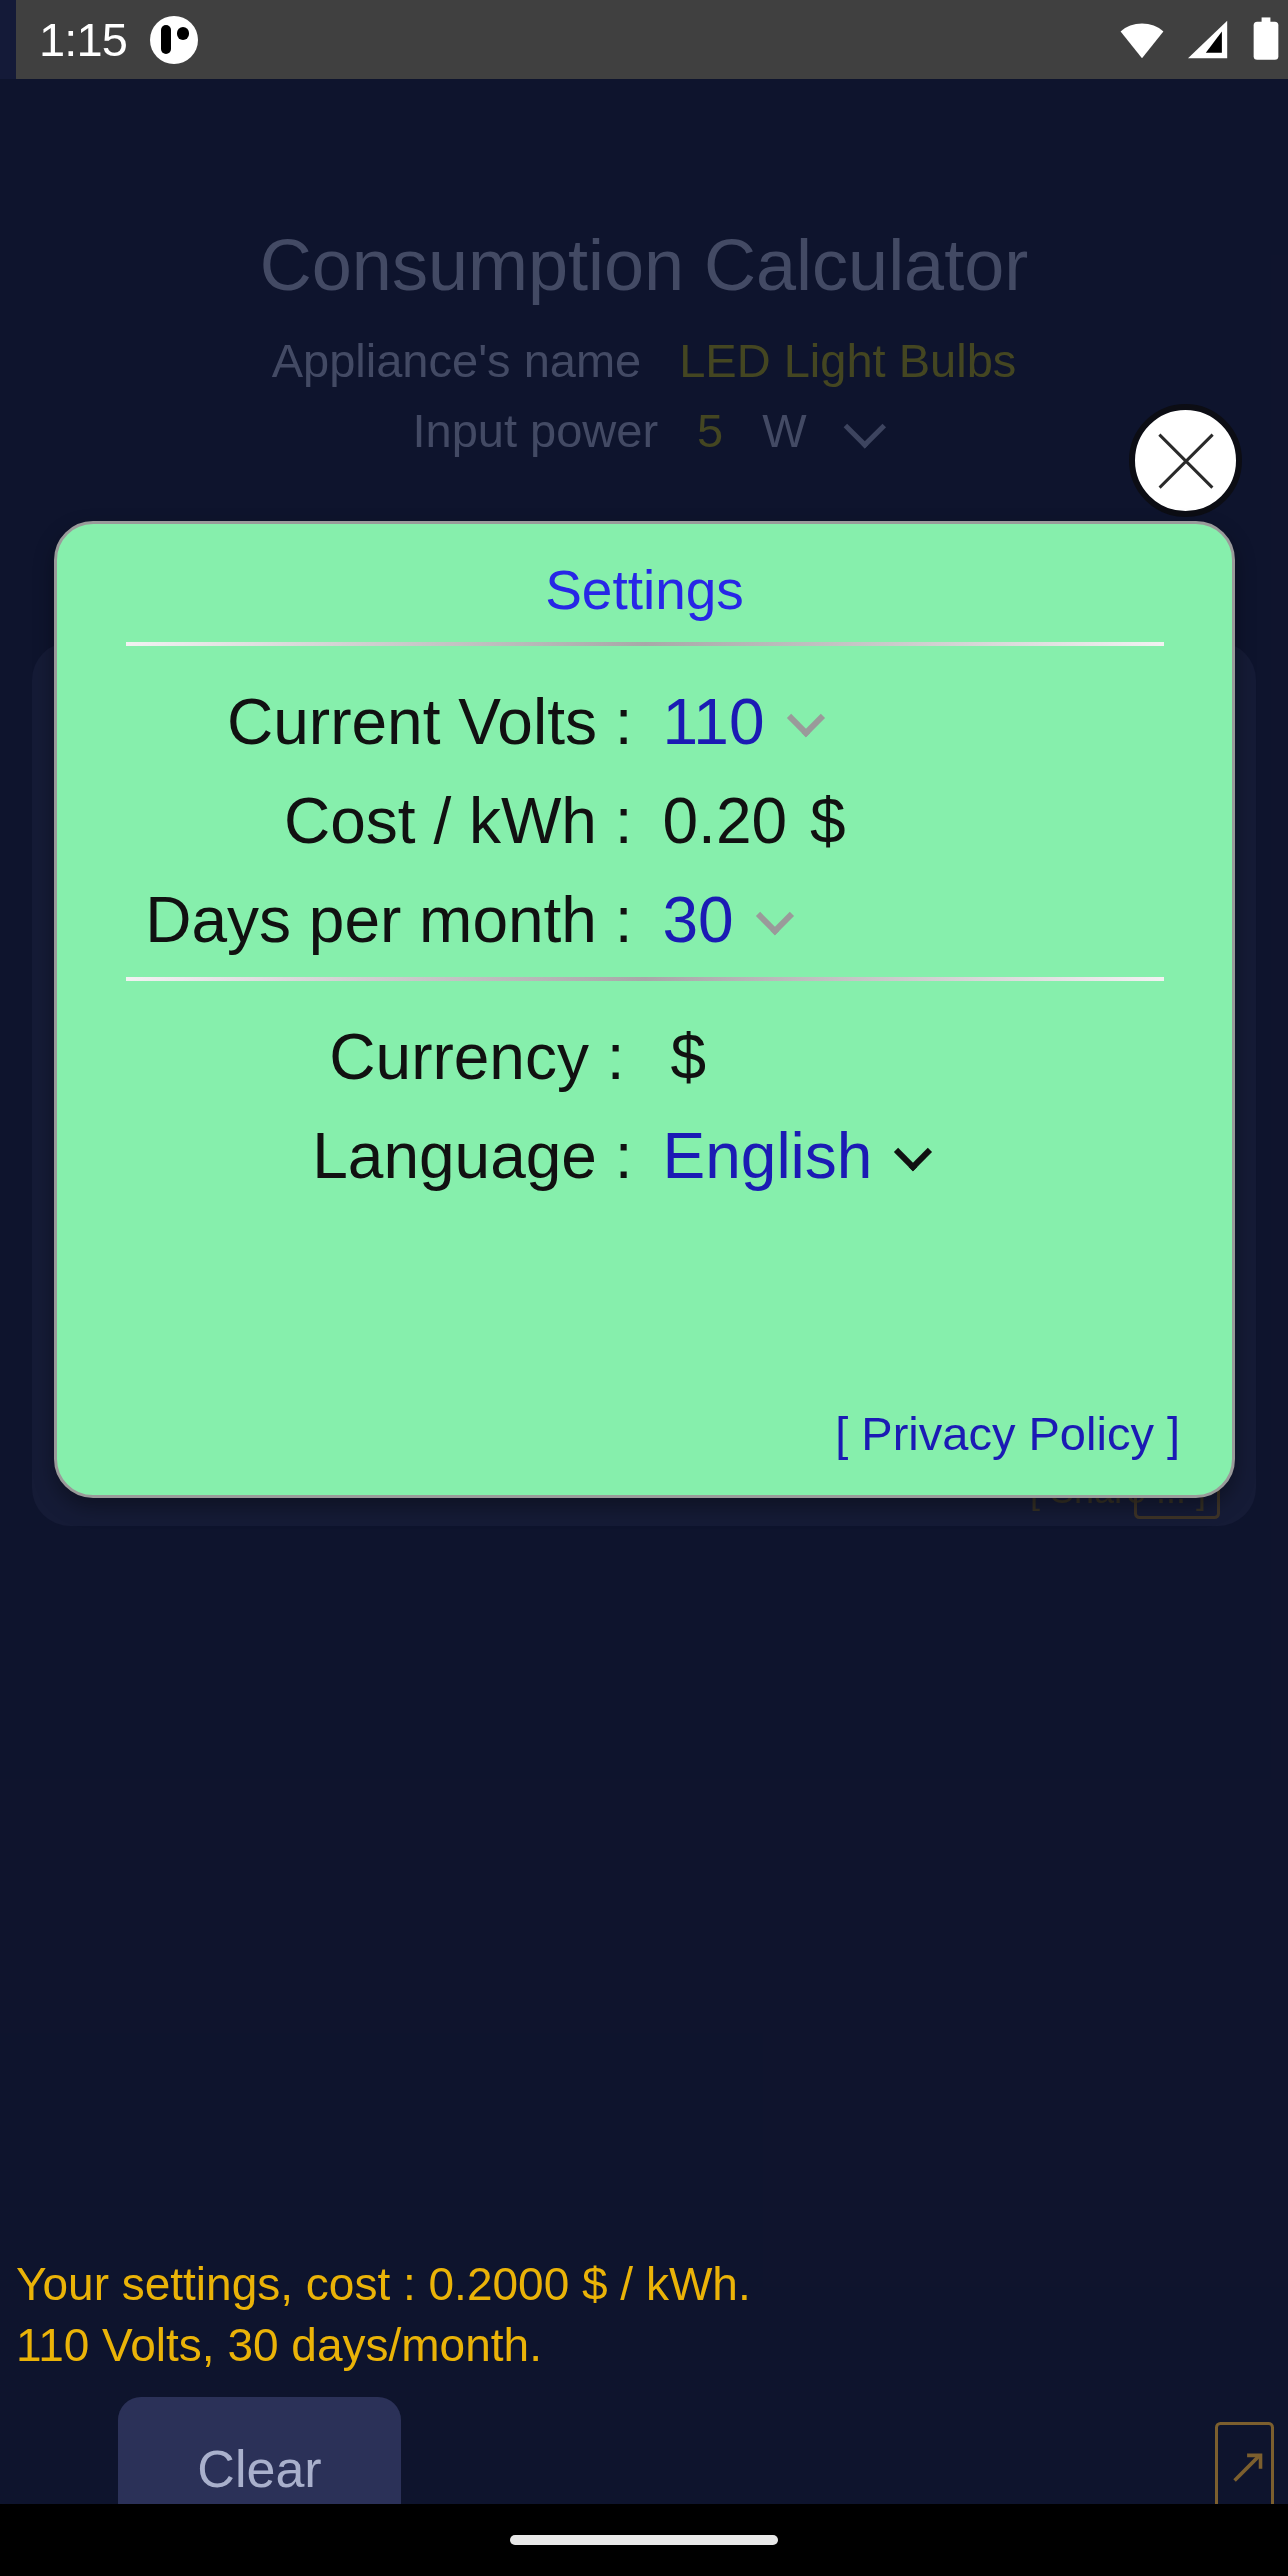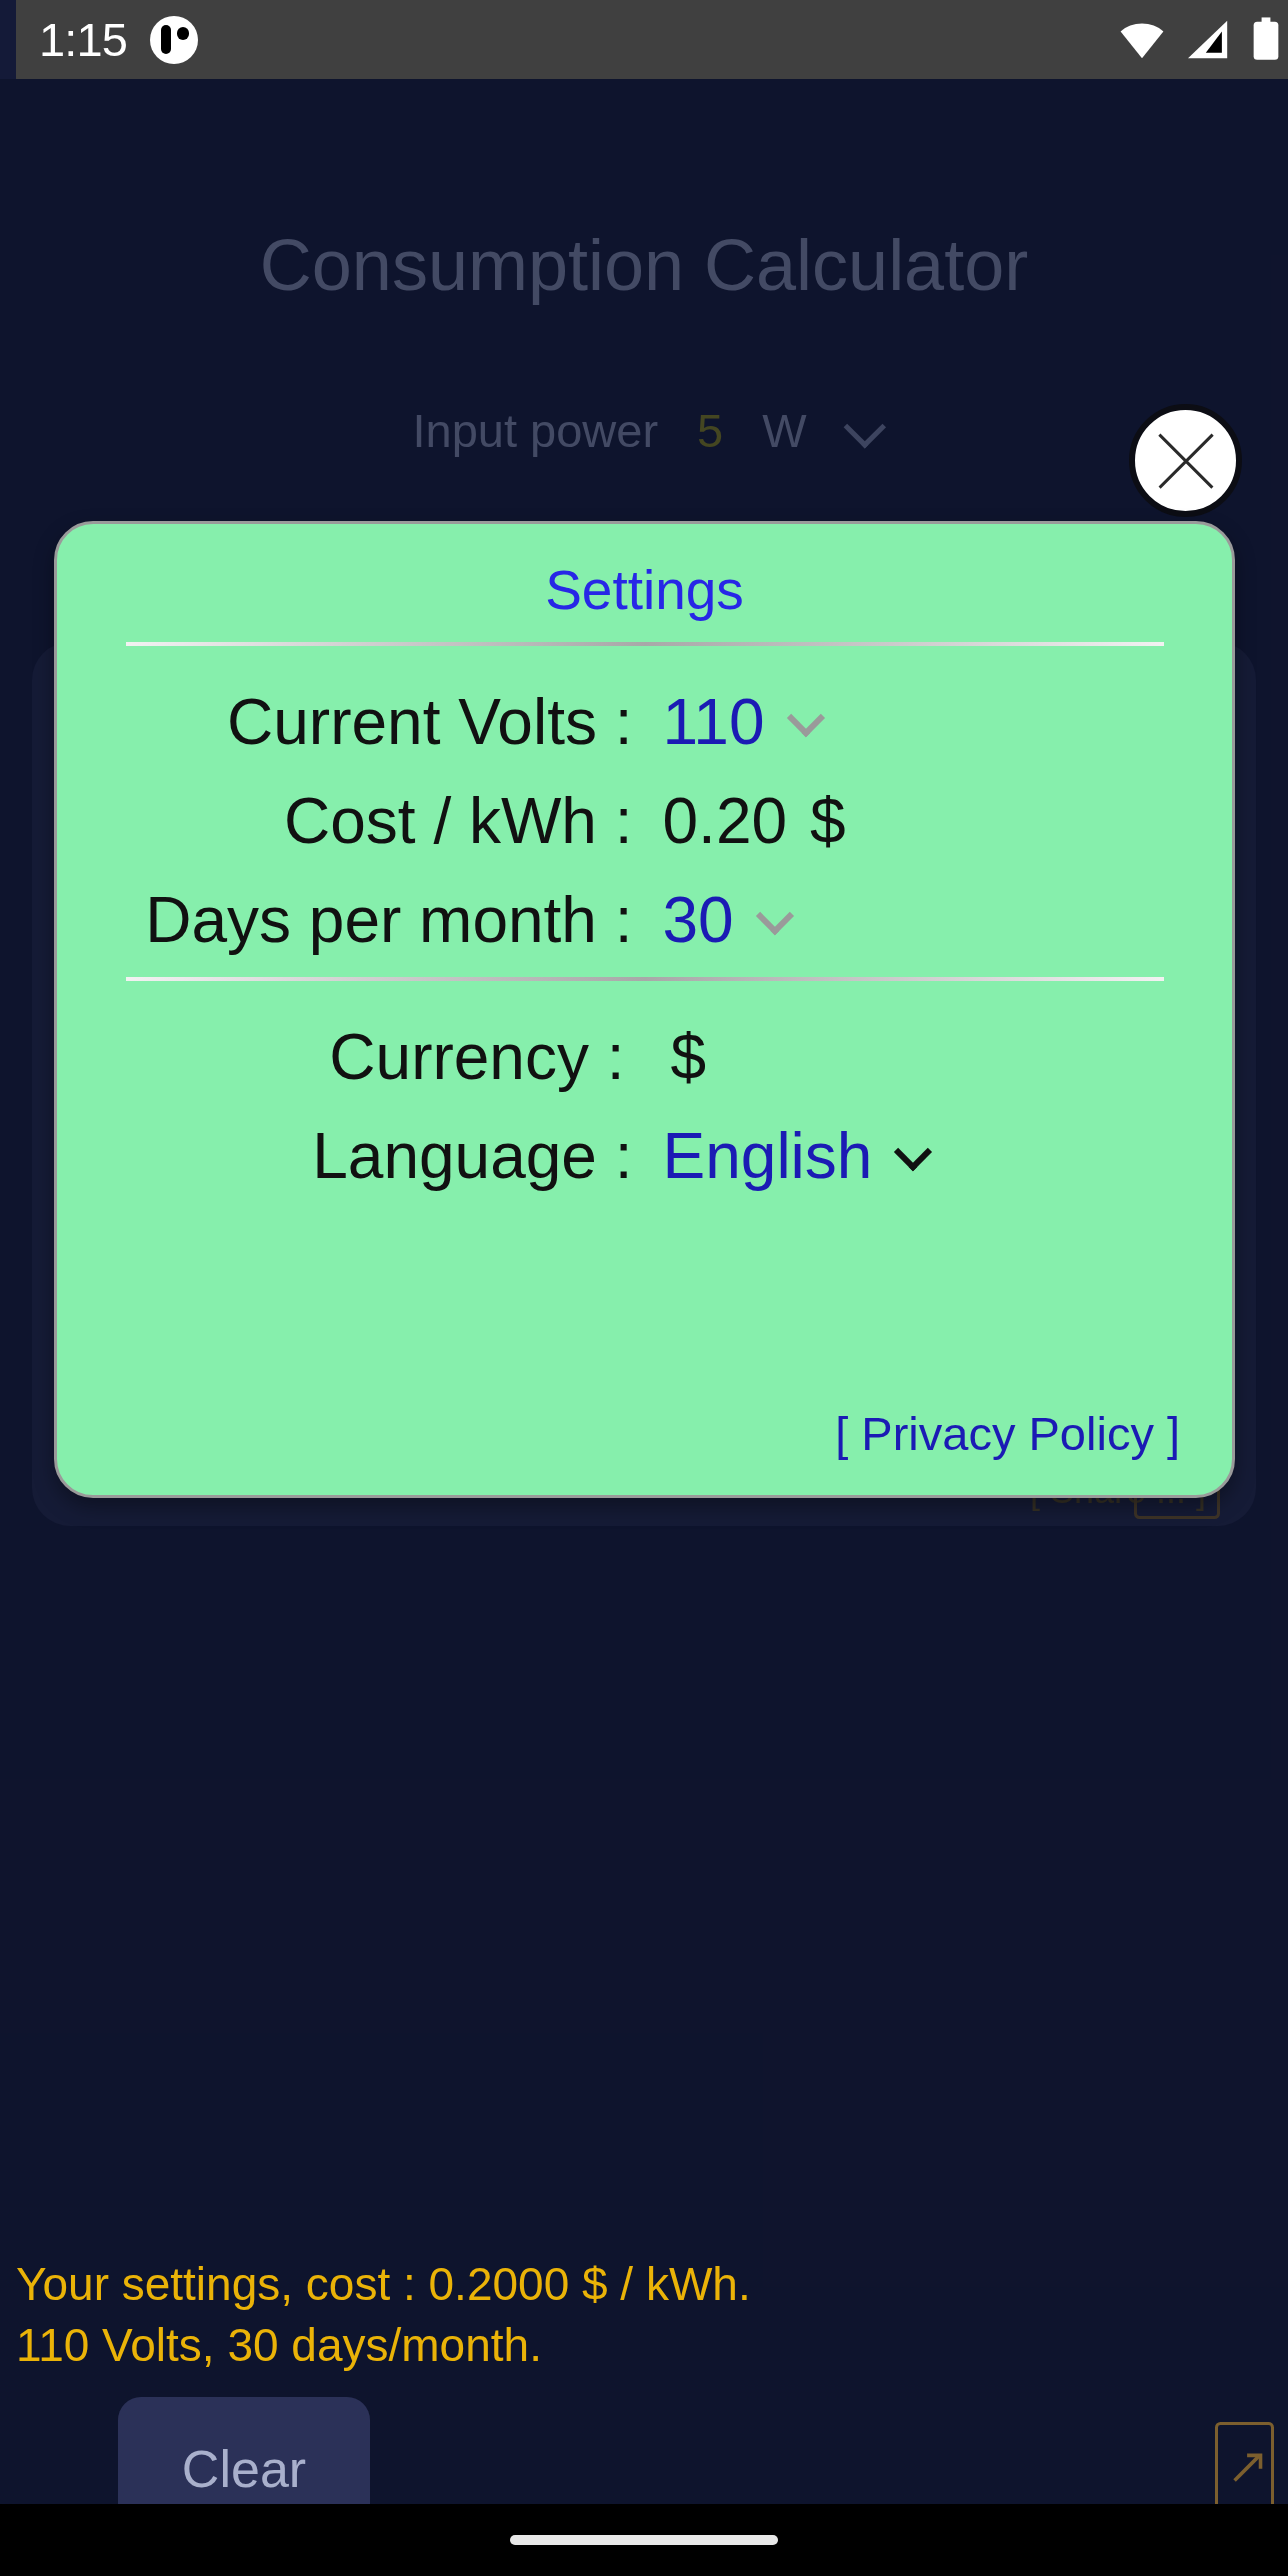--- a/index.html
+++ b/index.html
@@ -228,21 +228,21 @@
   }
   #footer-buttons{
     position:absolute; left:0; top:2397px; width:1288px; height:143px;
   }
   .fbtn{
     position:absolute; top:0; height:143px;
     background:#2b3158; border-radius:23px 23px 0 0;
     display:flex; align-items:center; justify-content:center;
     color:#a9b0cc; font-size:52px;
   }
-  #clear-button{ left:118px; width:252px; }
+  #clear-button{ left:118px; width:283px; }
   #add-to-list-button{ left:839px; width:313px; }
   #share-icon-box{
     position:absolute; left:1215px; top:25px;
     width:59px; height:91px;
     border:3.6px solid #7c5f2e; border-radius:5.4px;
   }
   #share-icon-box .arrow{
     position:absolute; left:12.5px; top:25px; width:34px; height:34px;
   }
 
@@ -274,20 +274,24 @@
         <rect x="3" y="5" width="28" height="43" rx="4" fill="#fff"></rect>
       </svg>
     </span>
   </div>
 
   <div id="app-bg"></div>
 
 
   <div id="page-title">Consumption Calculator</div>
 
+  <div id="row-name">
+    <span class="lbl">Appliance's name</span>
+    <span class="val">LED Light Bulbs</span>
+  </div>
 
   <div id="row-power">
     <span class="lbl">Input power</span>
     <span class="val">5</span>
     <span class="unit">W</span>
     <span class="chev-down-grey"></span>
   </div>
 
   <div id="bg-card">
     <span id="bg-hidden-text">[ Share ... ]</span>

